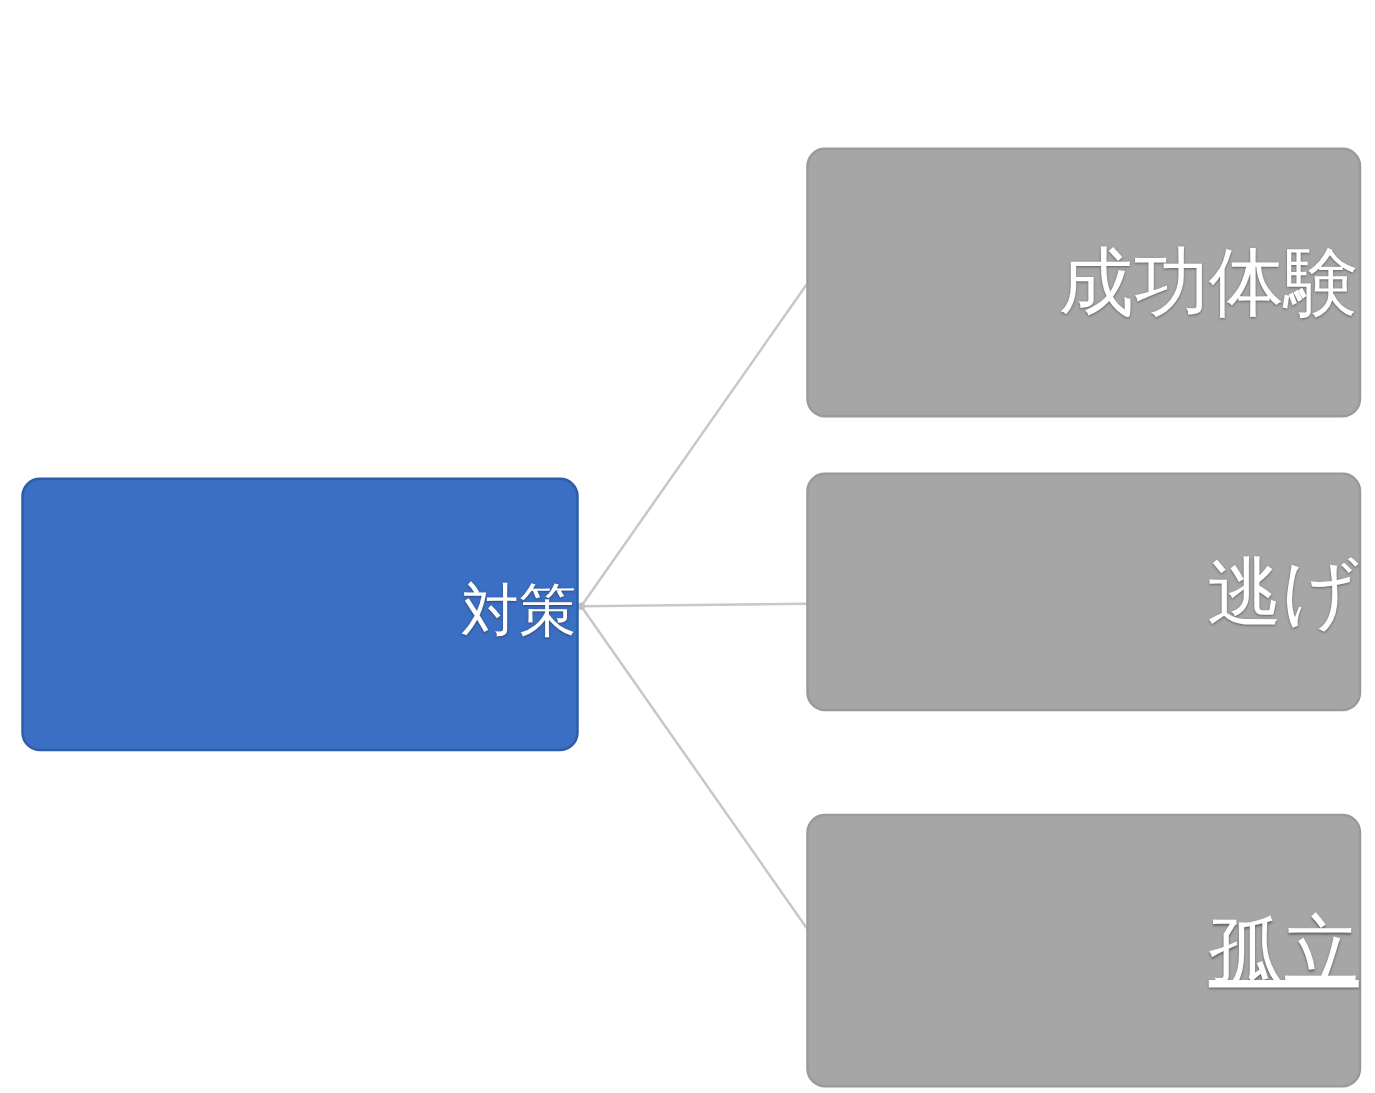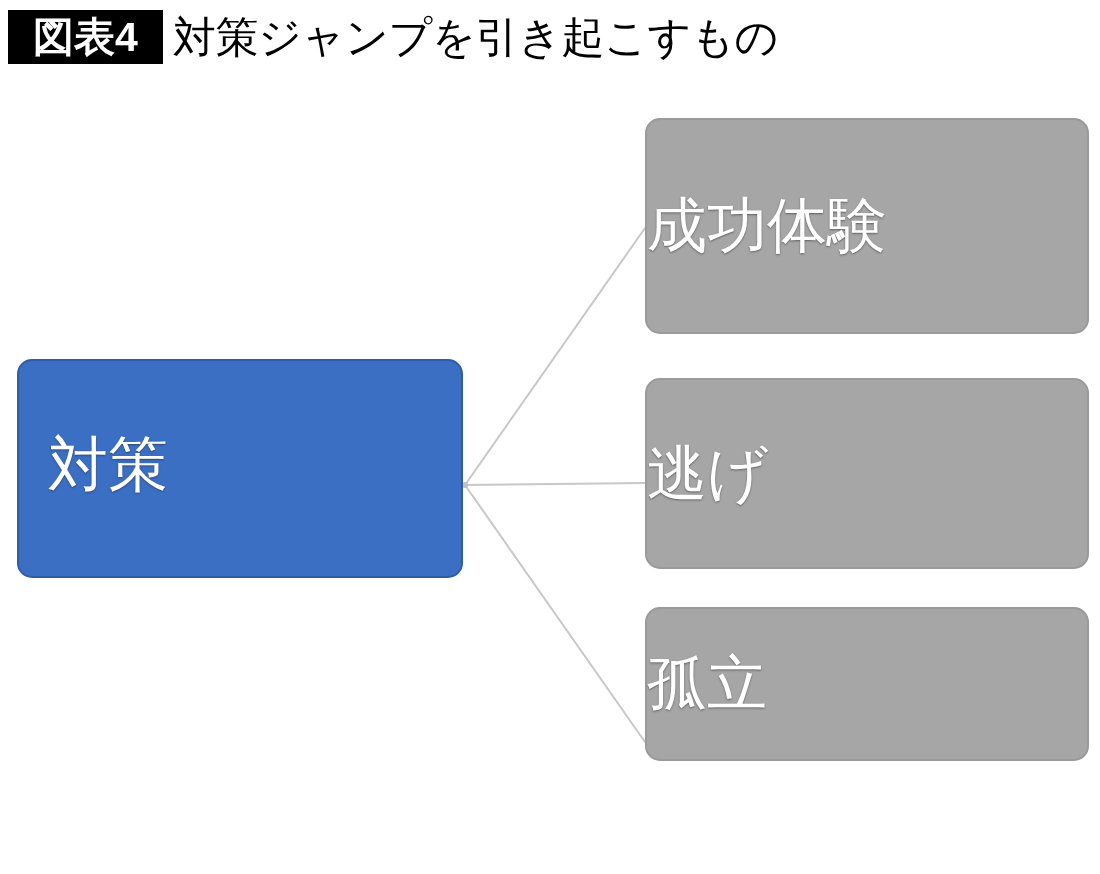--- a/index.html
+++ b/index.html
@@ -65,36 +65,36 @@
     pointer-events: none;
   }
 
   
   .node {
     position: absolute;
     box-sizing: border-box;
     border-radius: 15px;
     display: flex;
     flex-direction: column;
-    align-items: flex-start;
+    align-items: flex-end;
     justify-content: center;
     color: #ffffff;
     text-align: center;
     white-space: nowrap;
     text-shadow: 0 1px 2px rgba(40,40,40,0.55);
   }
 
   #node-root {
     left: 17px;
-    top: 359px;
+    top: 382px;
     width: 446px;
     height: 219px;
     background: #3b6fc4;
     border: 2px solid #2f5ca8;
-    font-size: 60px;
+    font-size: 46px;
     line-height: 1.18;
     font-weight: 400;
     padding-left: 29px;
   }
   #node-root .node-line {
     display: block;
   }
   #node-root .node-line:first-child {
     margin-bottom: 6px;
   }
@@ -103,31 +103,27 @@
     left: 645px;
     width: 444px;
     background: #a6a6a6;
     border: 2px solid #9a9a9a;
     font-size: 60px;
     line-height: 1.1;
     font-weight: 400;
   }
   #node-success   { top: 118px; height: 216px; }
   #node-escape    { top: 378px; height: 191px; }
-  #node-isolation { top: 607px; height: 154px; }
+  #node-isolation { top: 651px; height: 219px; text-decoration: underline; }
 </style>
 </head>
 <body>
 
 <div id="figure-root">
 
-  <div id="title-row">
-    <div id="figure-badge">図表4</div>
-    <div id="figure-title">対策ジャンプを引き起こすもの</div>
-  </div>
 
   <svg id="connector-layer" width="1100" height="874" viewBox="0 0 1100 874" xmlns="http://www.w3.org/2000/svg">
     <g stroke="#c8c8c8" stroke-width="2" fill="none" stroke-linecap="round">
       <path d="M465,485 L645,228"></path>
       <path d="M465,485 L645,483"></path>
       <path d="M465,485 L645,742"></path>
     </g>
     <circle cx="465" cy="485" r="3" fill="#c0c0c0"></circle>
   </svg>
 

